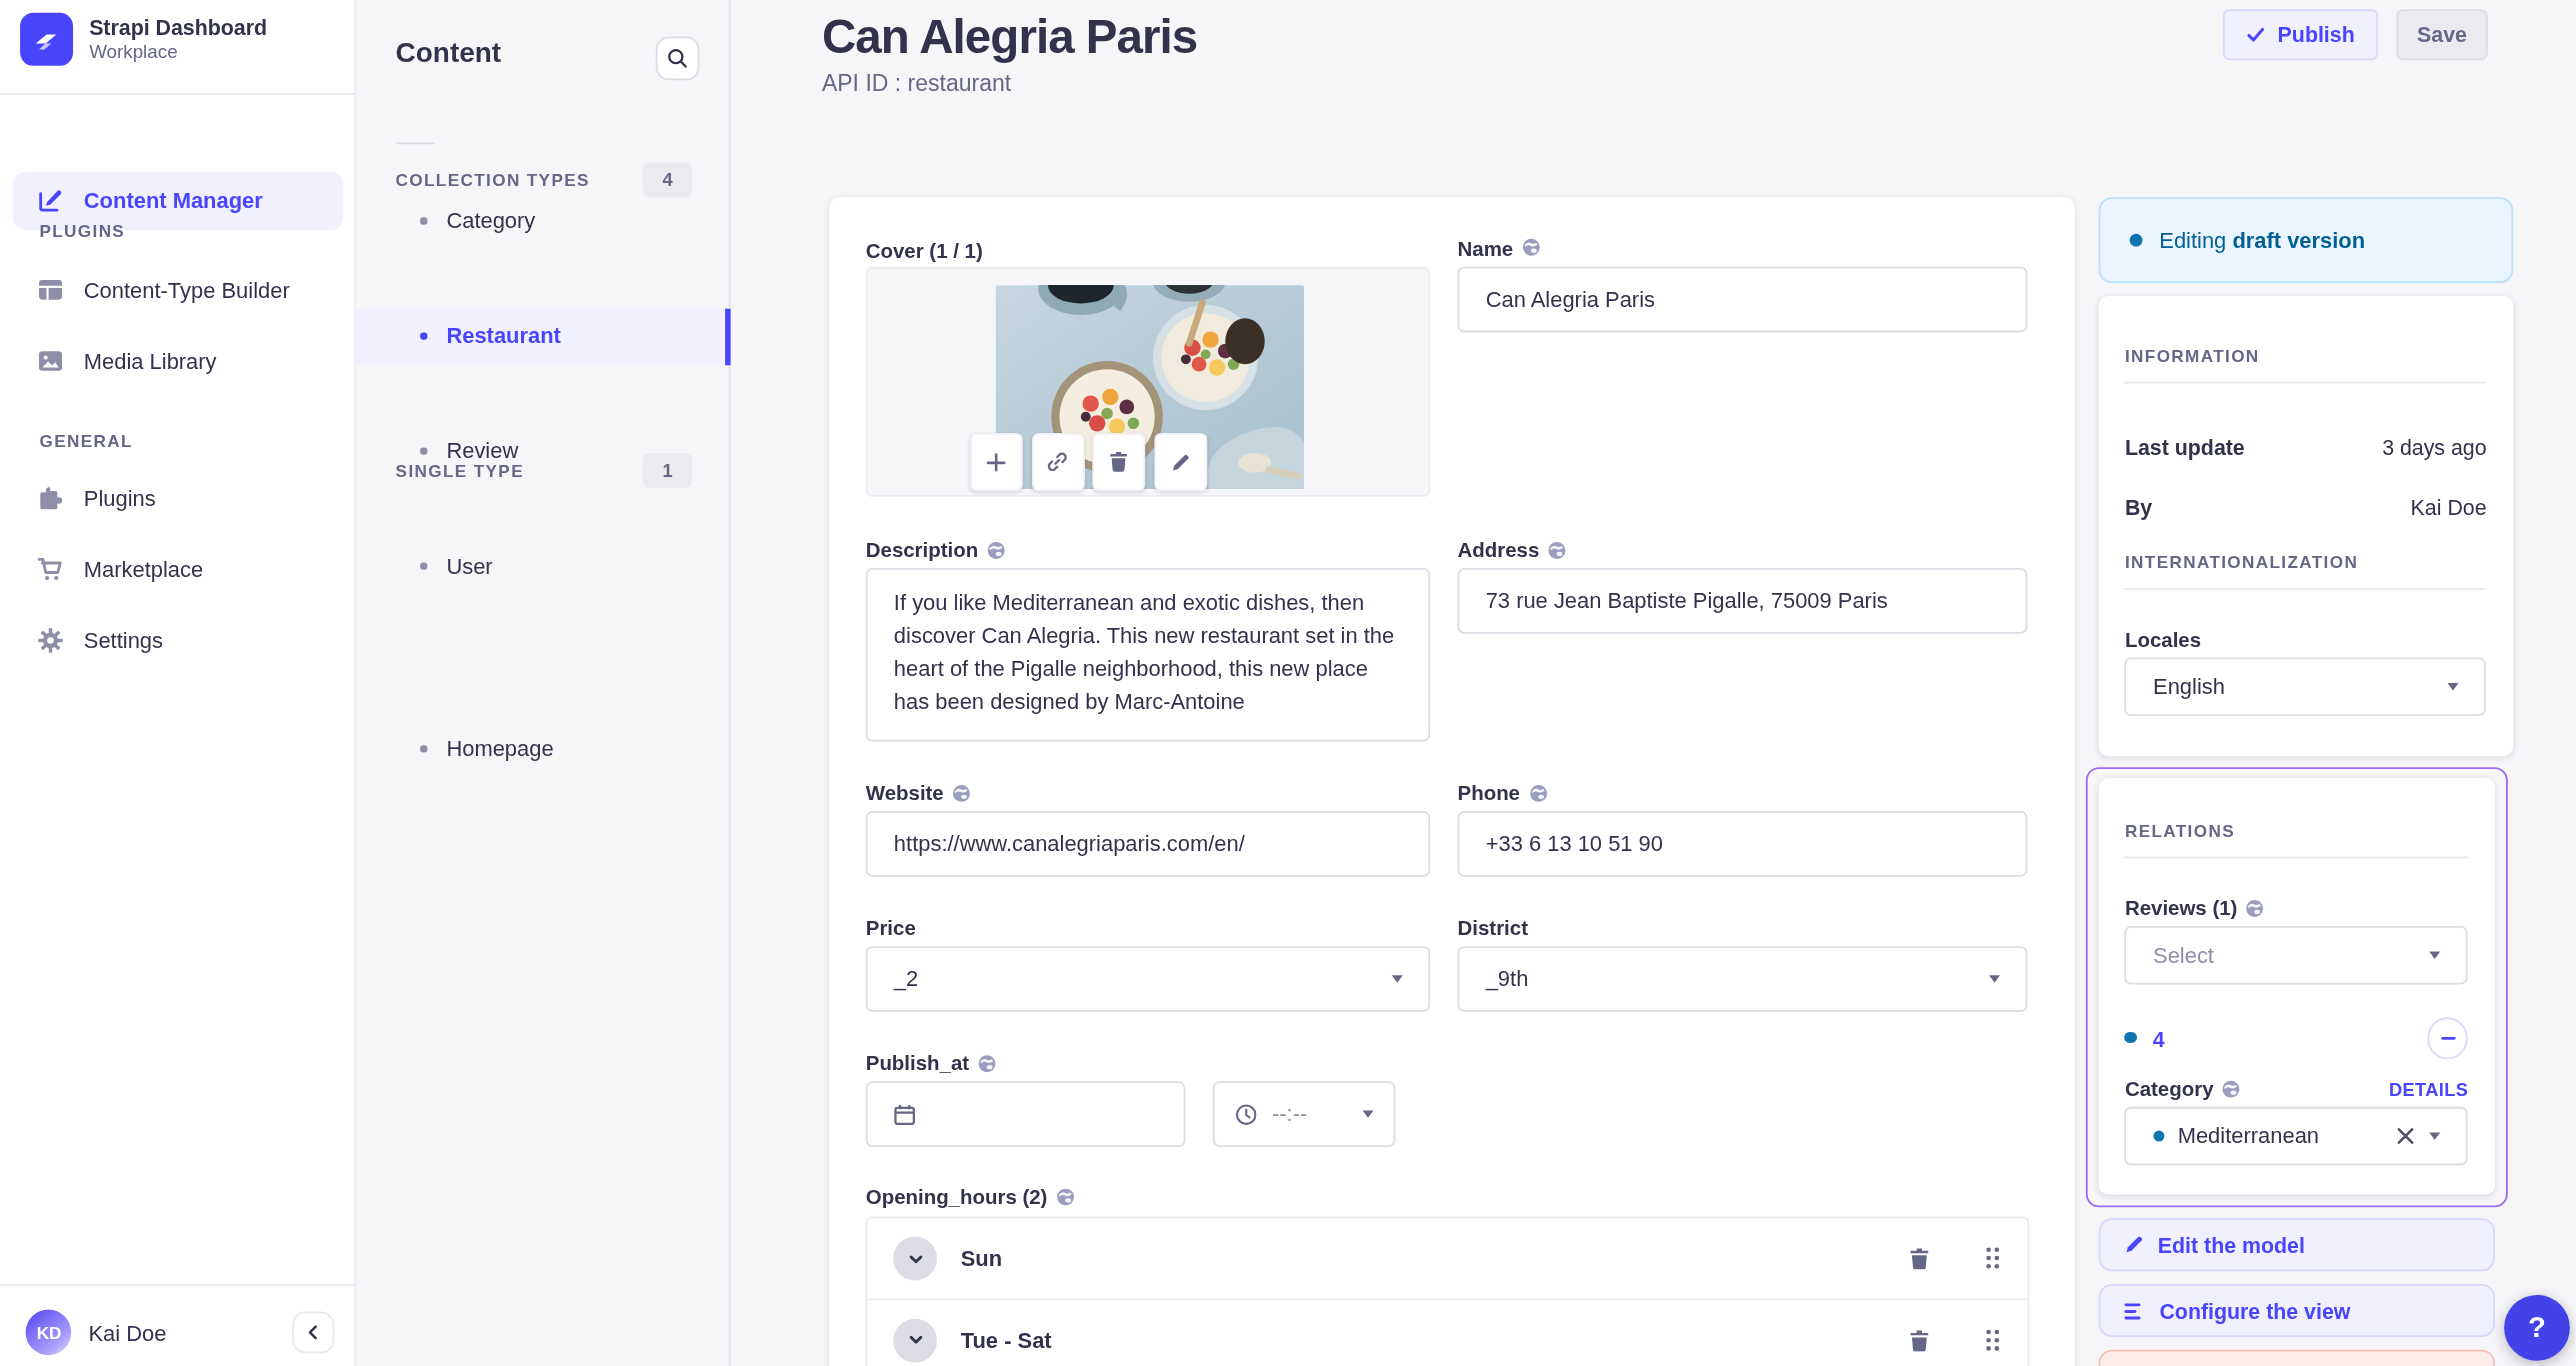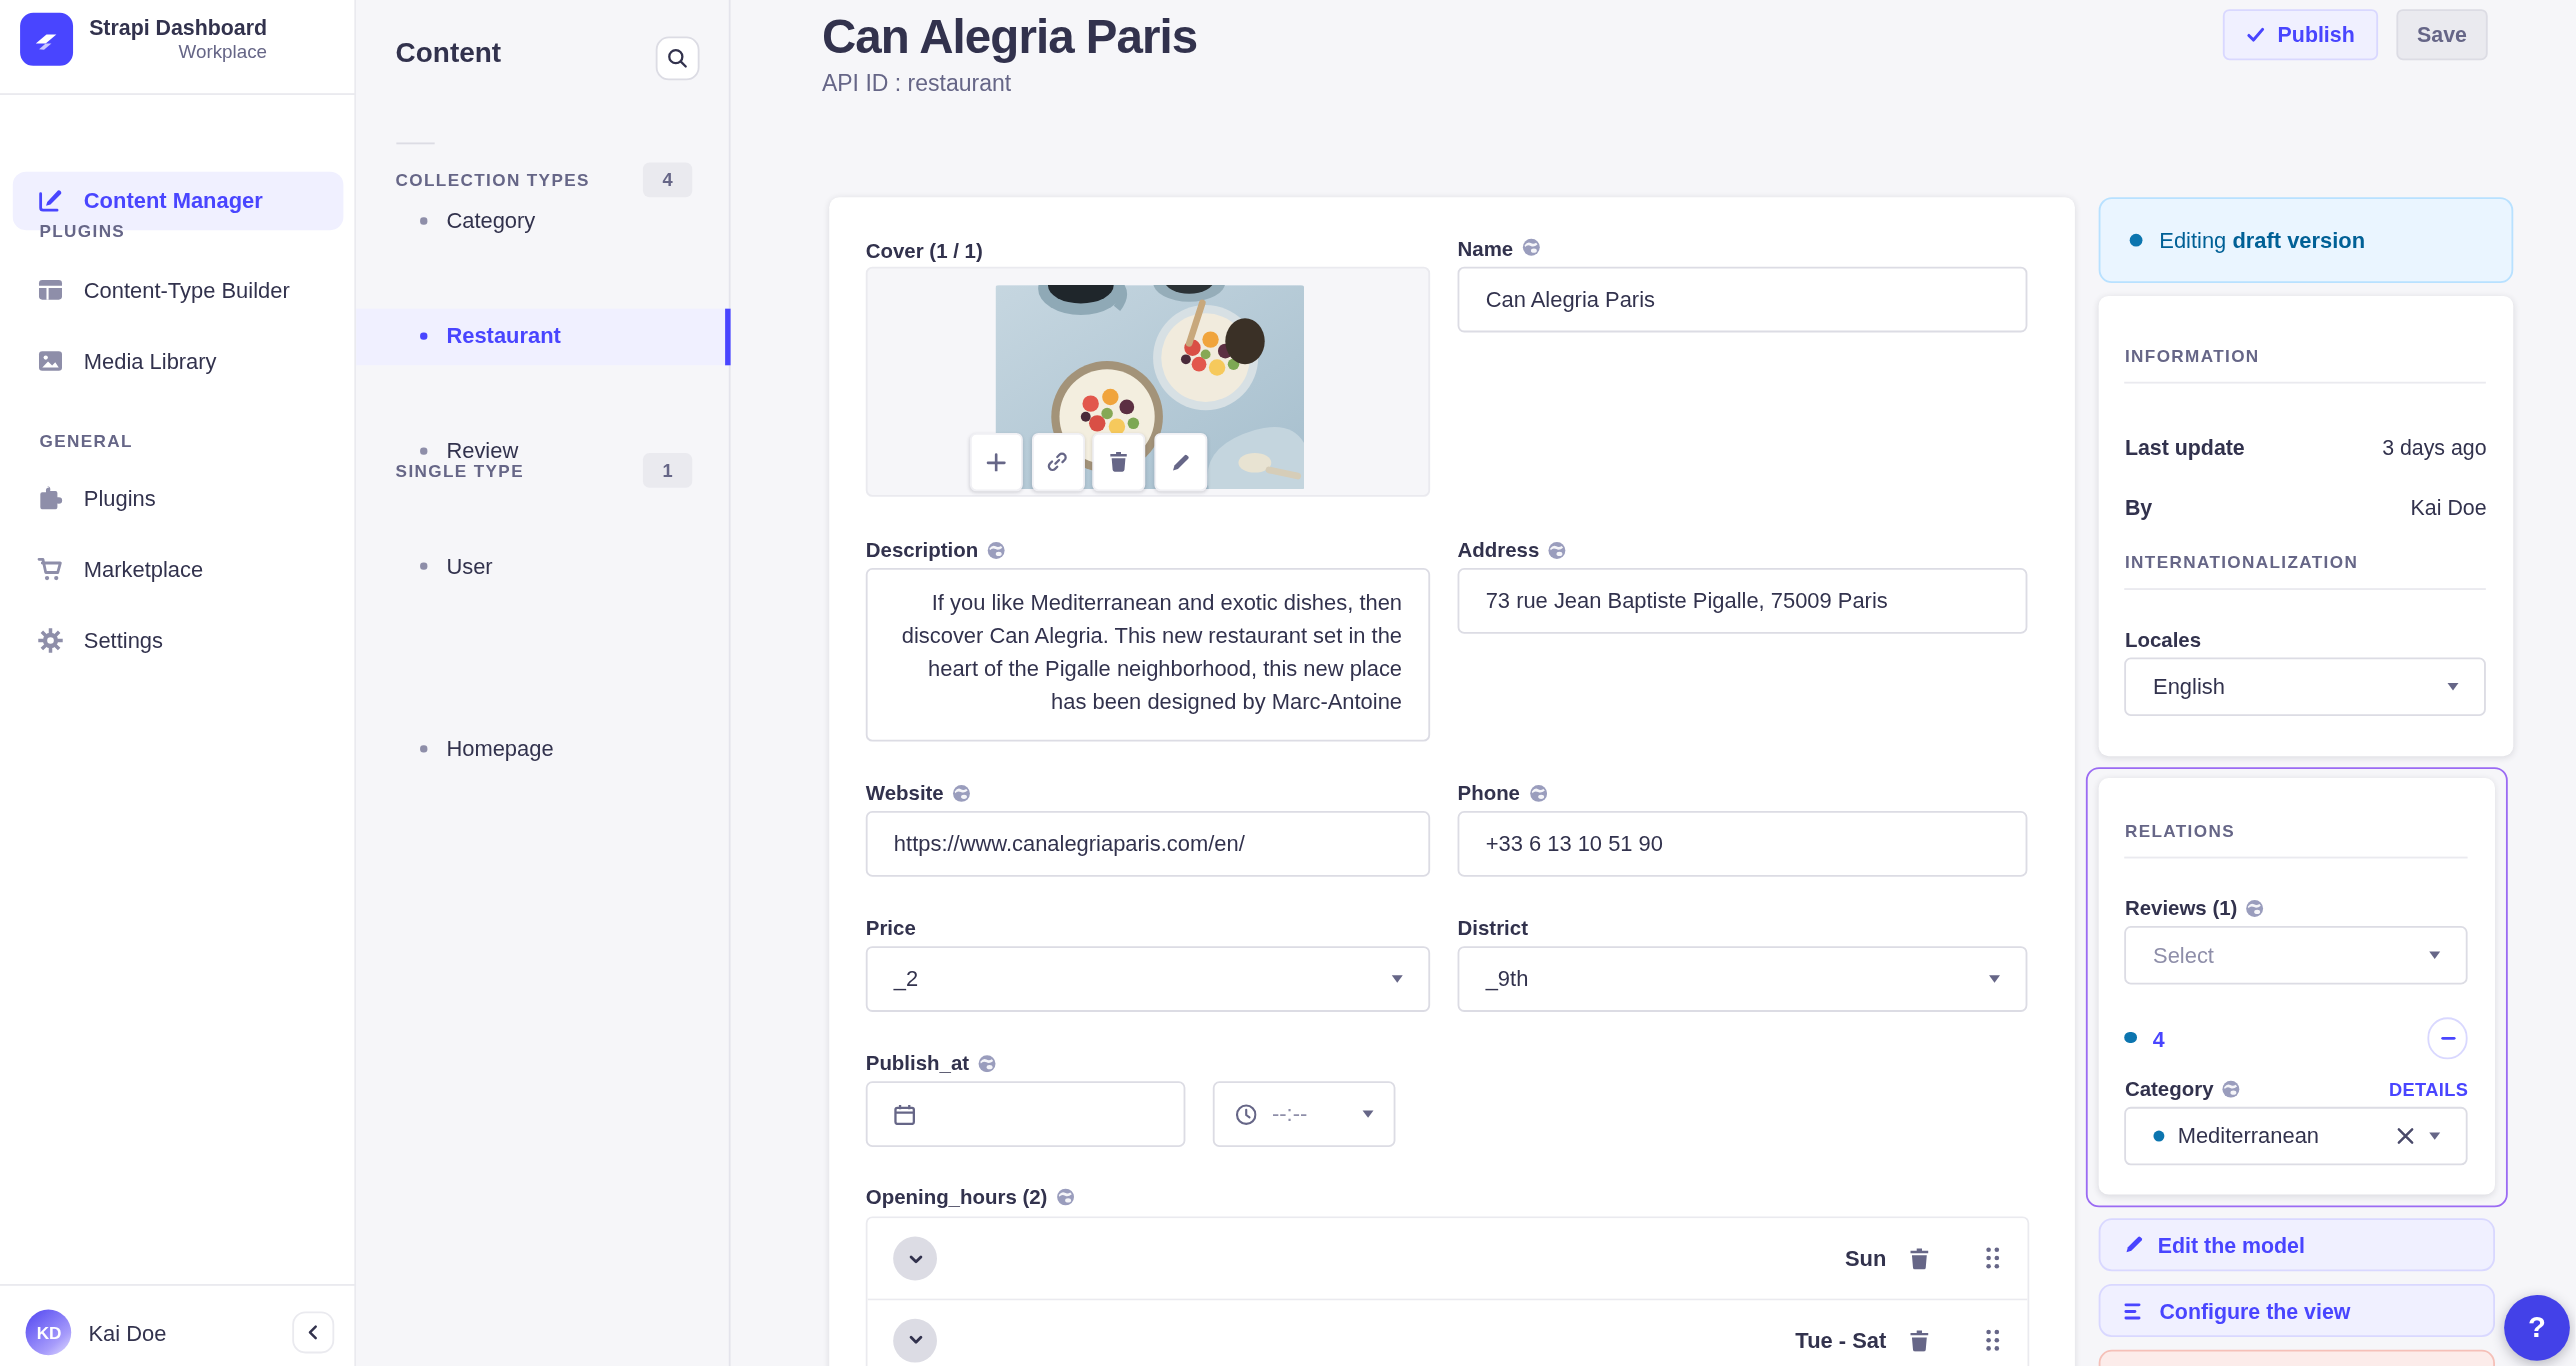--- a/index.html
+++ b/index.html
@@ -1,16 +1,16 @@
 <!DOCTYPE html>
 <html style="font-size:14.4px"><head>
 <meta charset="utf-8">
 <style>
   html,body{margin:0;padding:0;background:#f6f6f9;}
-  .viewport{width:2576px;height:1366px;overflow:hidden;position:relative;text-align:right;}
+  .viewport{width:2576px;height:1366px;overflow:hidden;position:relative;}
   .stage{position:relative;width:1410px;height:748px;transform:scale(1.8265);transform-origin:0 0;
     background:#f6f6f9;font-family:"Liberation Sans",sans-serif;color:#32324d;overflow:hidden;
     -webkit-font-smoothing:antialiased;}
   .abs{position:absolute;box-sizing:border-box;}
   svg{display:block;}
 
   
   .navpanel{left:0;top:0;width:195px;height:748px;background:#ffffff;border-right:0.9px solid #eaeaef;}
   .brand-logo{width:29px;height:29px;border-radius:7.2px;background:#4945ff;display:flex;align-items:center;justify-content:center;}
   .brand-title{font-size:11.7px;font-weight:700;color:#32324d;line-height:14.4px;}

